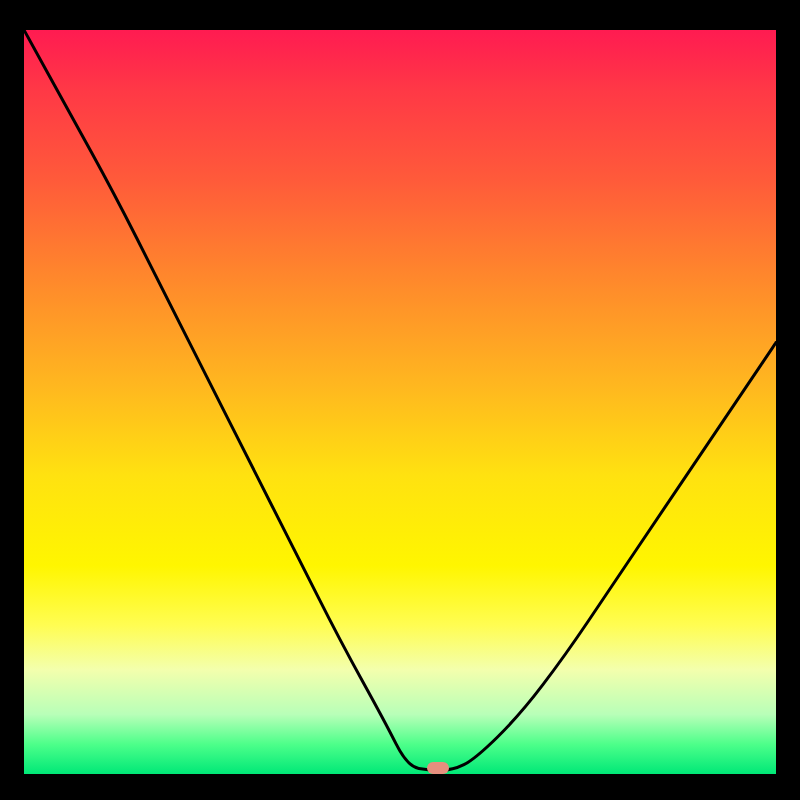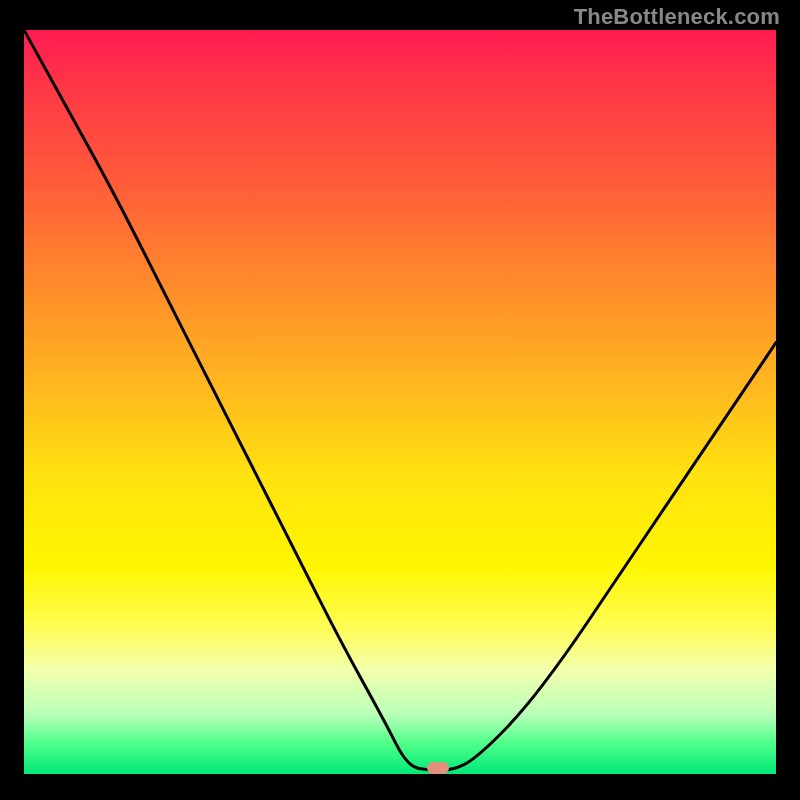--- a/index.html
+++ b/index.html
@@ -66,21 +66,20 @@
     border-radius: 6px;
     background: #e58f7e;
     transform: translate(-50%, -50%);
   }
 </style>
 </head>
 <body>
 
 <div class="container">
 
-  <div class="attribution">TheBottleneck.com</div>
 
   <div class="plot-area">
     <div class="gradient"></div>
 
     <svg class="curve" viewBox="0 0 752 744" preserveAspectRatio="none">
       <path id="curve-path" d="M 0.0 0.0 Q 0.0 0.0 22.6 40.9 Q 45.1 81.8 67.7 122.8 Q 90.2 163.7 112.8 208.3 Q 135.4 253.0 157.9 297.6 Q 180.5 342.2 203.0 386.9 Q 225.6 431.5 248.2 476.2 Q 270.7 520.8 293.3 565.4 Q 315.8 610.1 338.4 651.0 Q 361.0 691.9 372.2 714.2 Q 383.5 736.6 394.8 738.4 Q 406.1 740.3 417.4 740.3 Q 428.6 740.3 439.9 734.7 Q 451.2 729.1 473.8 706.8 Q 496.3 684.5 518.9 654.7 Q 541.4 625.0 564.0 591.5 Q 586.6 558.0 609.1 524.5 Q 631.7 491.0 654.2 457.6 Q 676.8 424.1 699.4 390.6 Q 721.9 357.1 737.0 334.8 T 752.0 312.5" fill="none" stroke="#000" stroke-width="3" stroke-linejoin="round" stroke-linecap="round"></path>
     </svg>
 
     <div class="marker" id="marker" style="left: 413.6px; top: 738.048px;"></div>
   </div>

